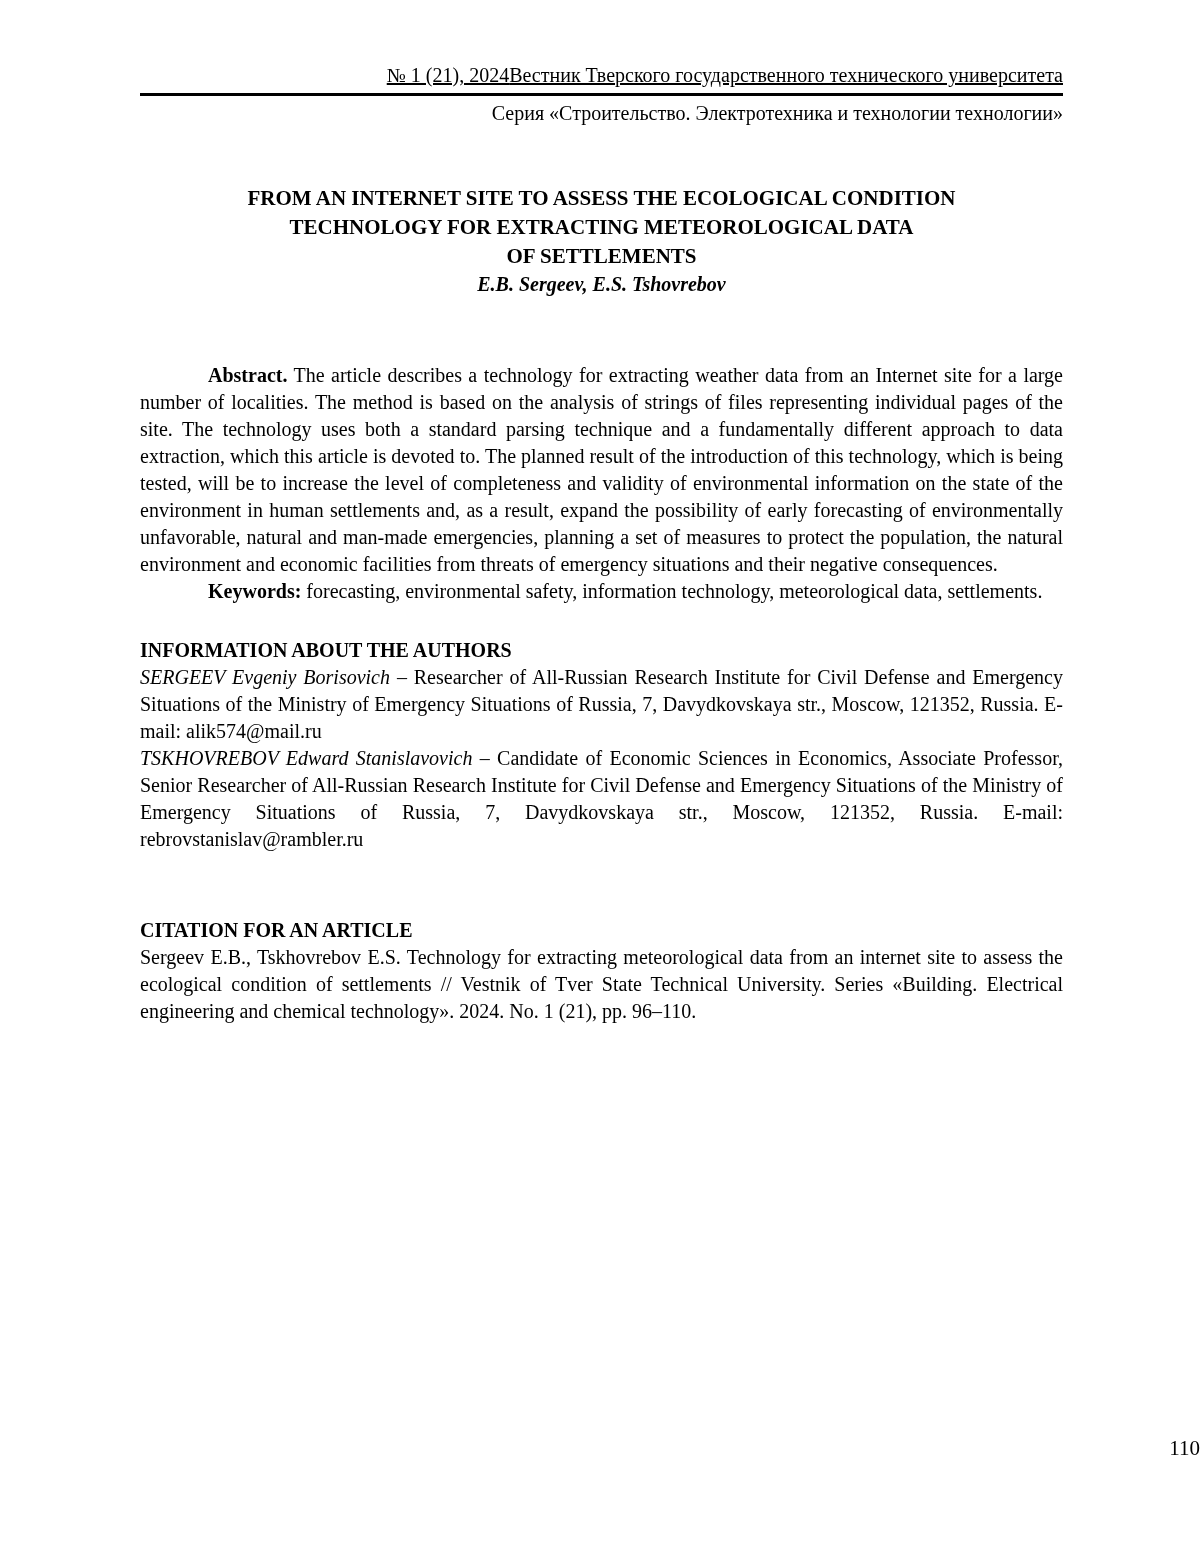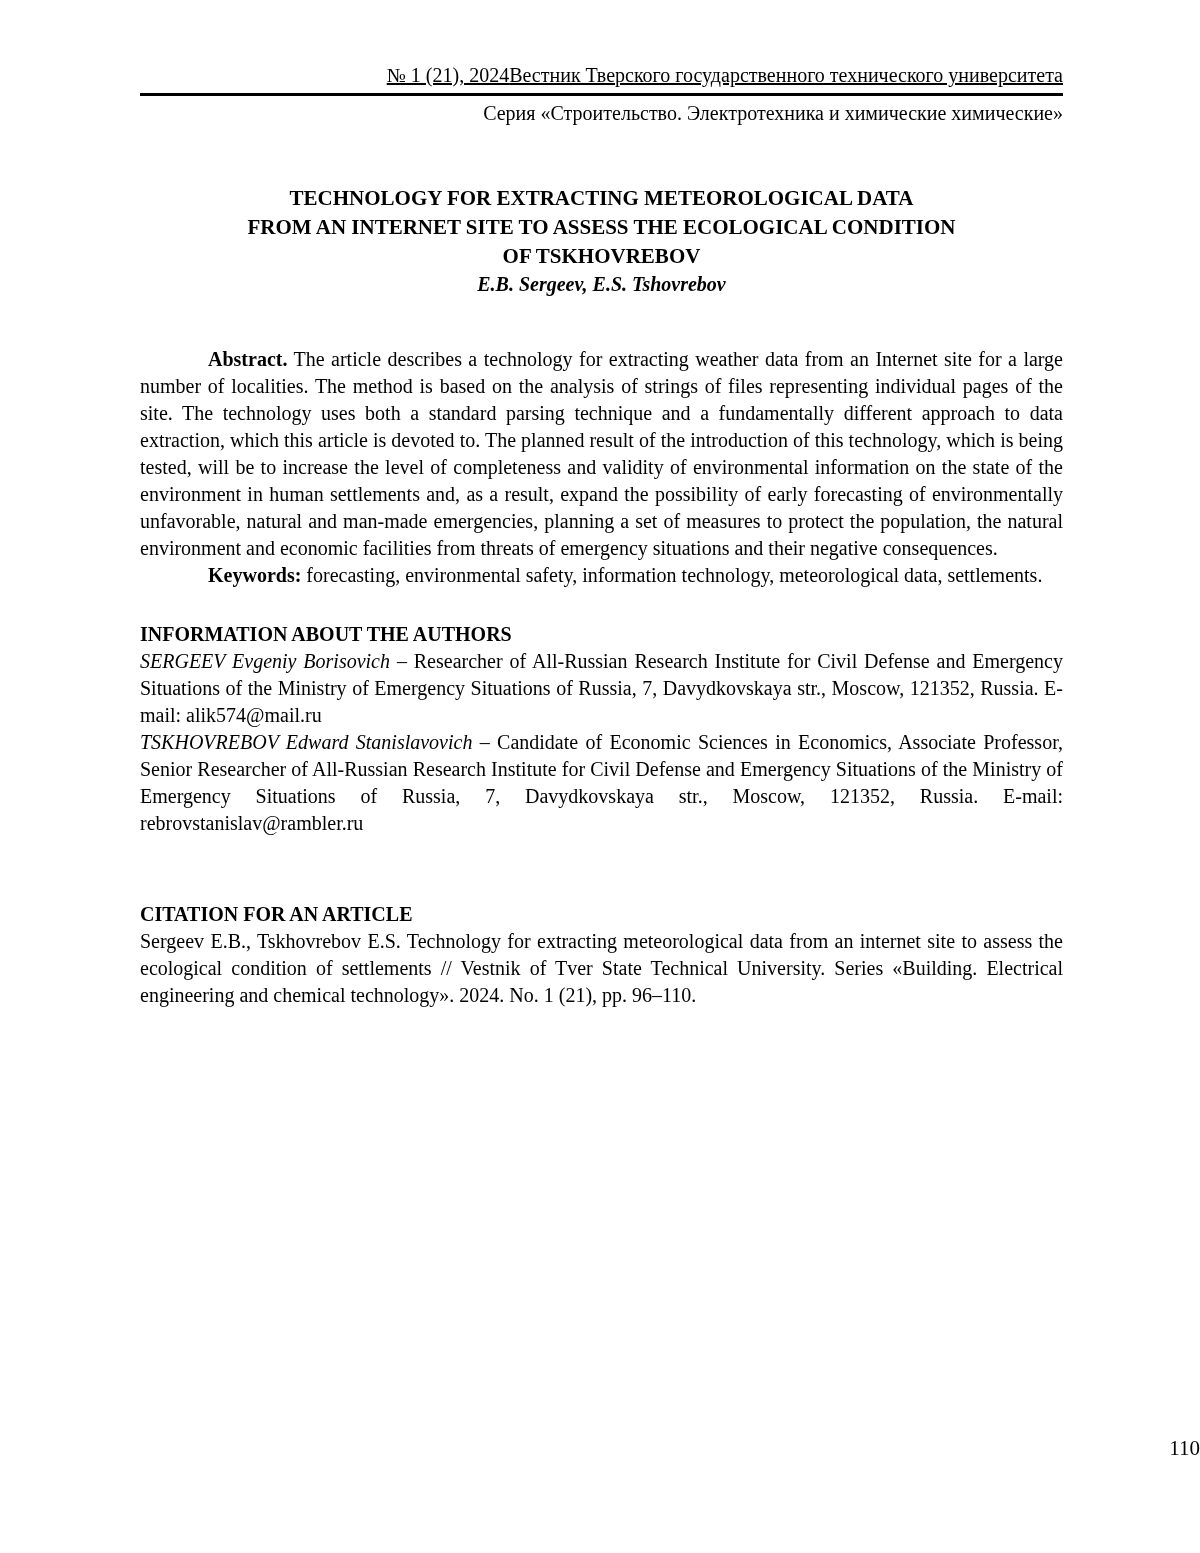--- a/index.html
+++ b/index.html
@@ -35,21 +35,21 @@
     line-height: 29px;
   }
   .authors-line {
     text-align: center;
     font-weight: bold;
     font-style: italic;
     line-height: 27px;
   }
   .affiliation { text-align: center; font-style: italic; line-height: 27px; }
 
-  .body-block { margin-top: 48px; }
+  .body-block { margin-top: 64px; }
   .para { text-align: justify; line-height: 27px; }
   .para.indent { text-indent: 68px; }
   .bold { font-weight: bold; }
   .italic { font-style: italic; }
 
   .section-heading {
     margin-top: 32px;
     text-align: left;
     font-weight: bold;
     line-height: 27px;
@@ -68,26 +68,26 @@
 </head>
 <body>
 
 <div class="page">
 
   <div class="header-row">
     <span class="issue">№ 1 (21), 2024</span>
     <span class="journal-title">Вестник Тверского государственного технического университета</span>
   </div>
   <hr class="header-rule">
-  <div class="series">Серия «Строительство. Электротехника и химические химические»</div>
+  <div class="series">Серия «Строительство. Электротехника и технологии технологии»</div>
 
   <div class="title-block">
+    <div>FROM AN INTERNET SITE TO ASSESS THE ECOLOGICAL CONDITION</div>
     <div>TECHNOLOGY FOR EXTRACTING METEOROLOGICAL DATA</div>
-    <div>FROM AN INTERNET SITE TO ASSESS THE ECOLOGICAL CONDITION</div>
-    <div>OF TSKHOVREBOV</div>
+    <div>OF SETTLEMENTS</div>
   </div>
 
   <div class="authors-line">E.B. Sergeev, E.S. Tshovrebov</div>
 
 
   <div class="body-block">
     <p class="para indent"><span class="bold">Abstract.</span><span> The article describes a technology for extracting weather data from an Internet site for a large number of localities. The method is based on the analysis of strings of files representing individual pages of the site. The technology uses both a standard parsing technique and a fundamentally different approach to data extraction, which this article is devoted to. The planned result of the introduction of this technology, which is being tested, will be to increase the level of completeness and validity of environmental information on the state of the environment in human settlements and, as a result, expand the possibility of early forecasting of environmentally unfavorable, natural and man-made emergencies, planning a set of measures to protect the population, the natural environment and economic facilities from threats of emergency situations and their negative consequences.</span></p>
     <p class="para indent"><span class="bold">Keywords:</span><span> forecasting, environmental safety, information technology, meteorological data, settlements.</span></p>
   </div>
 

